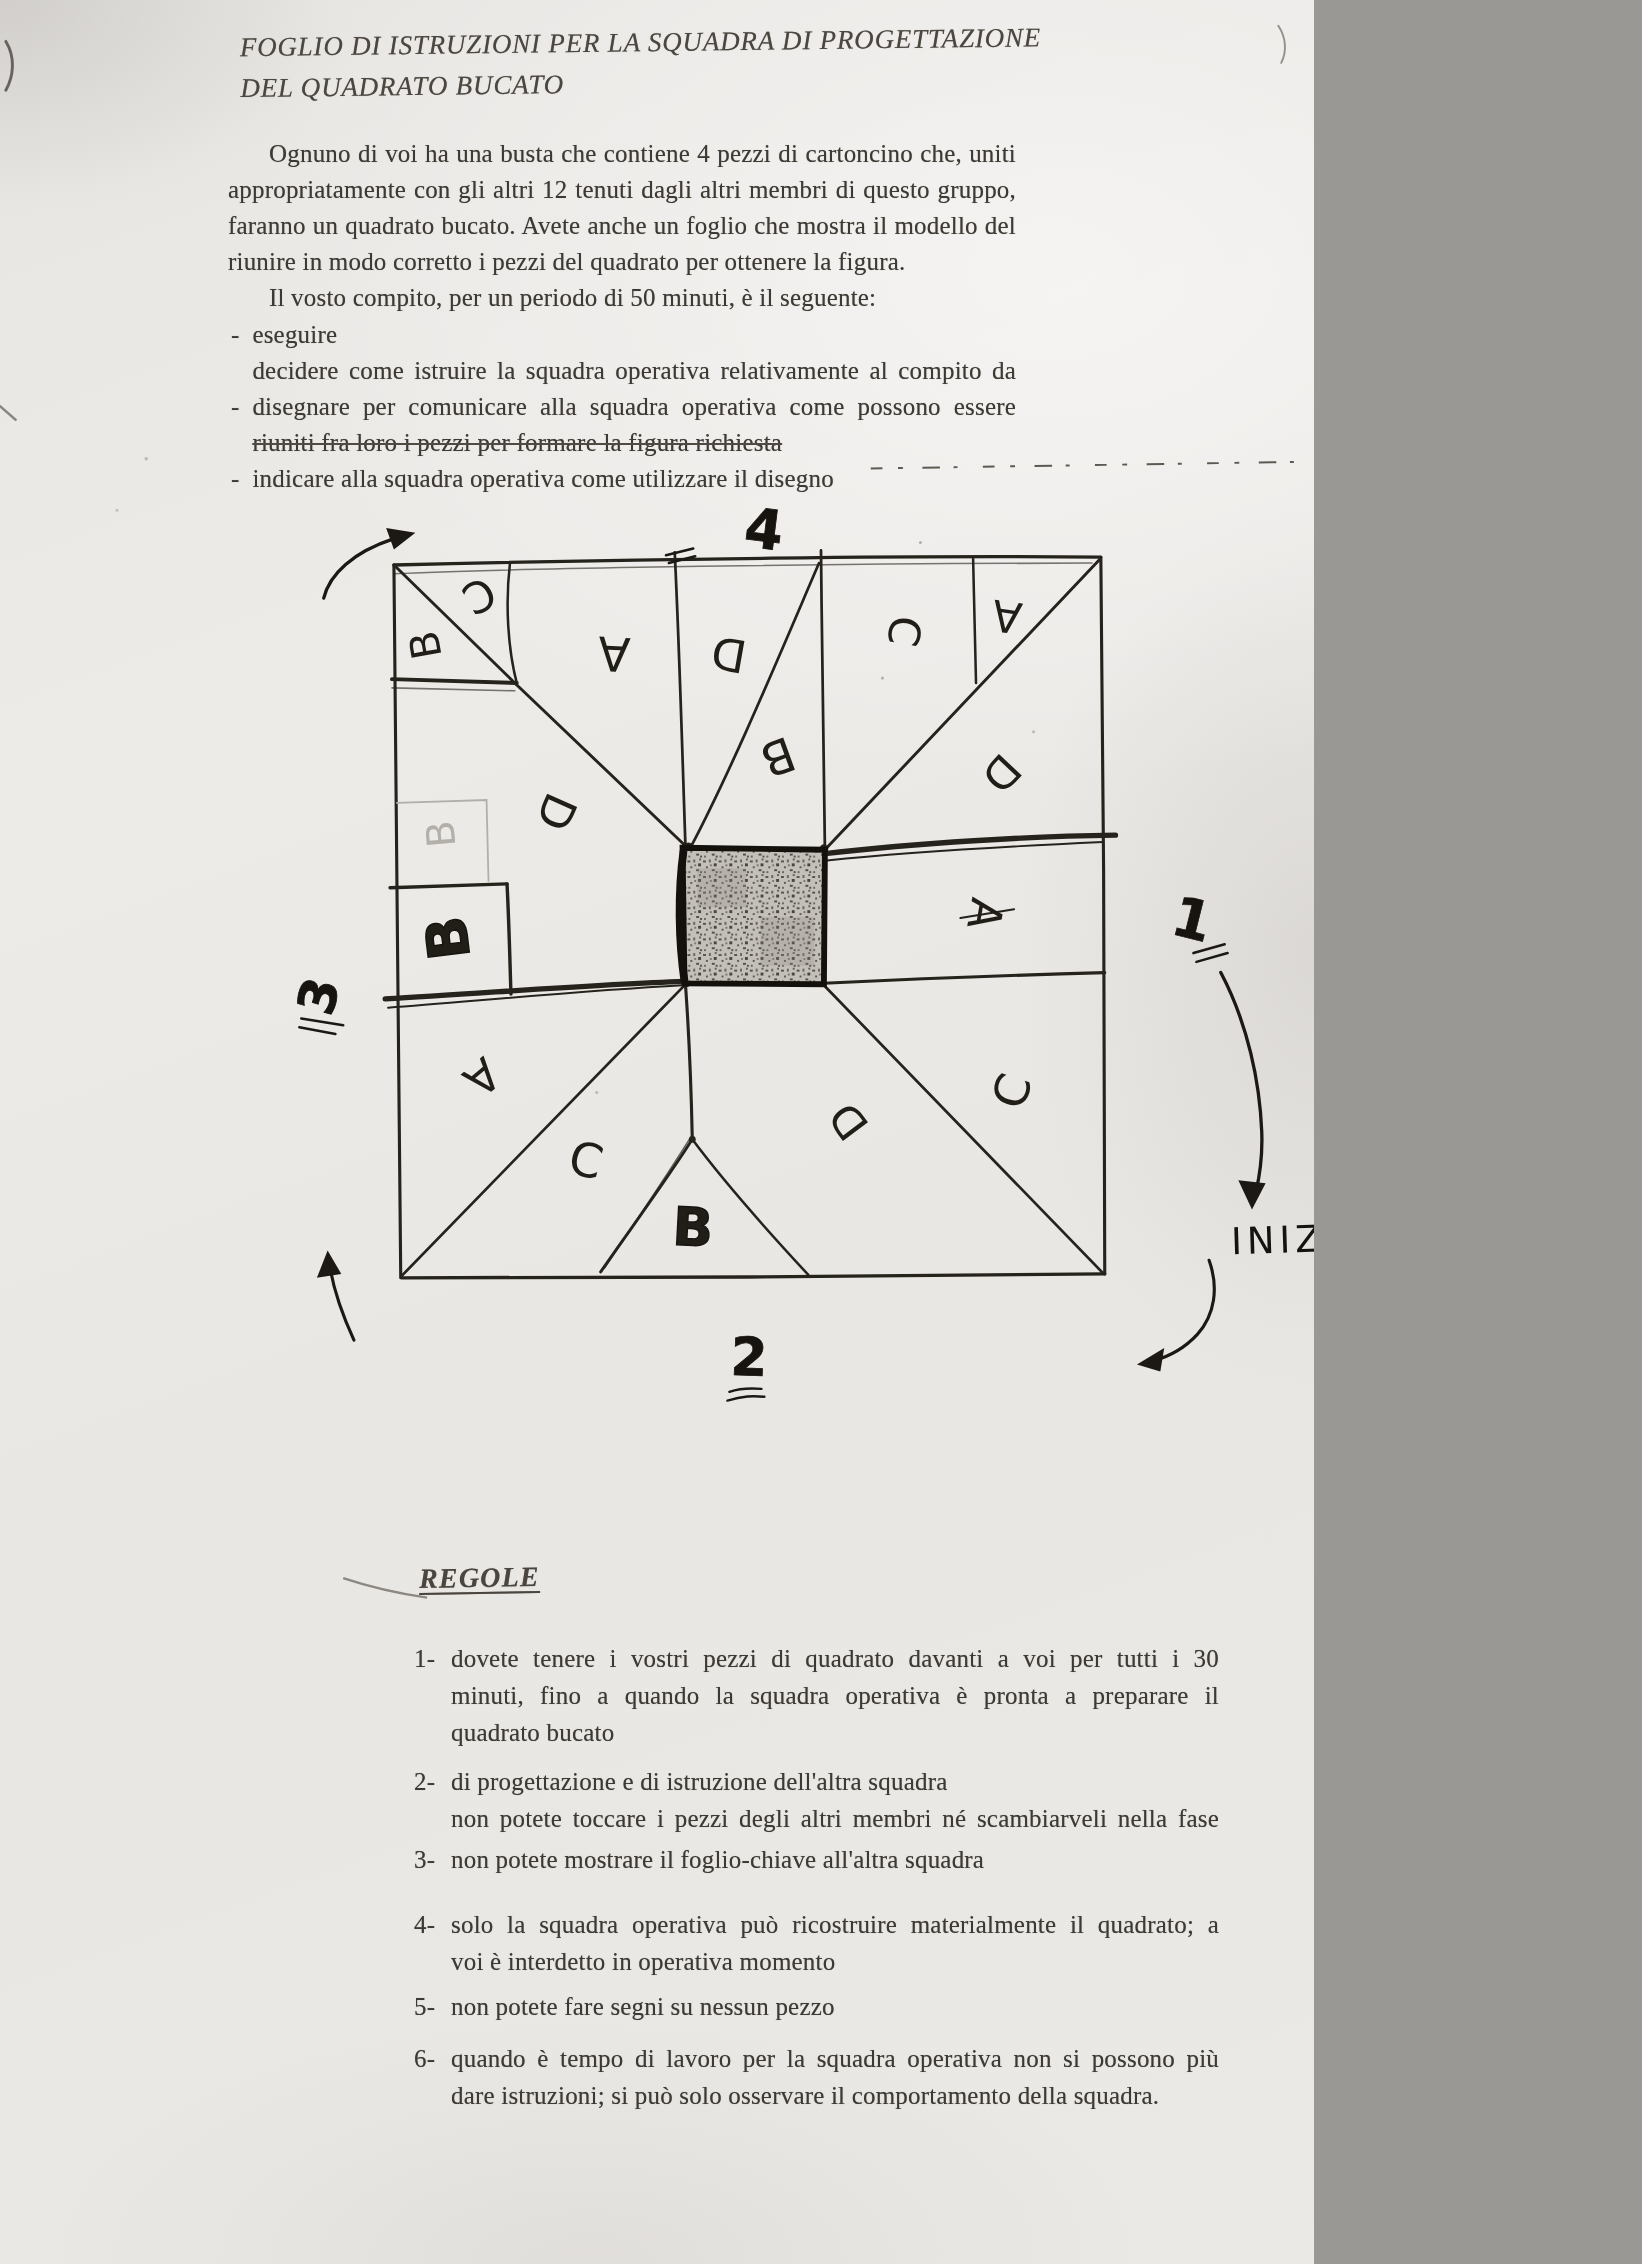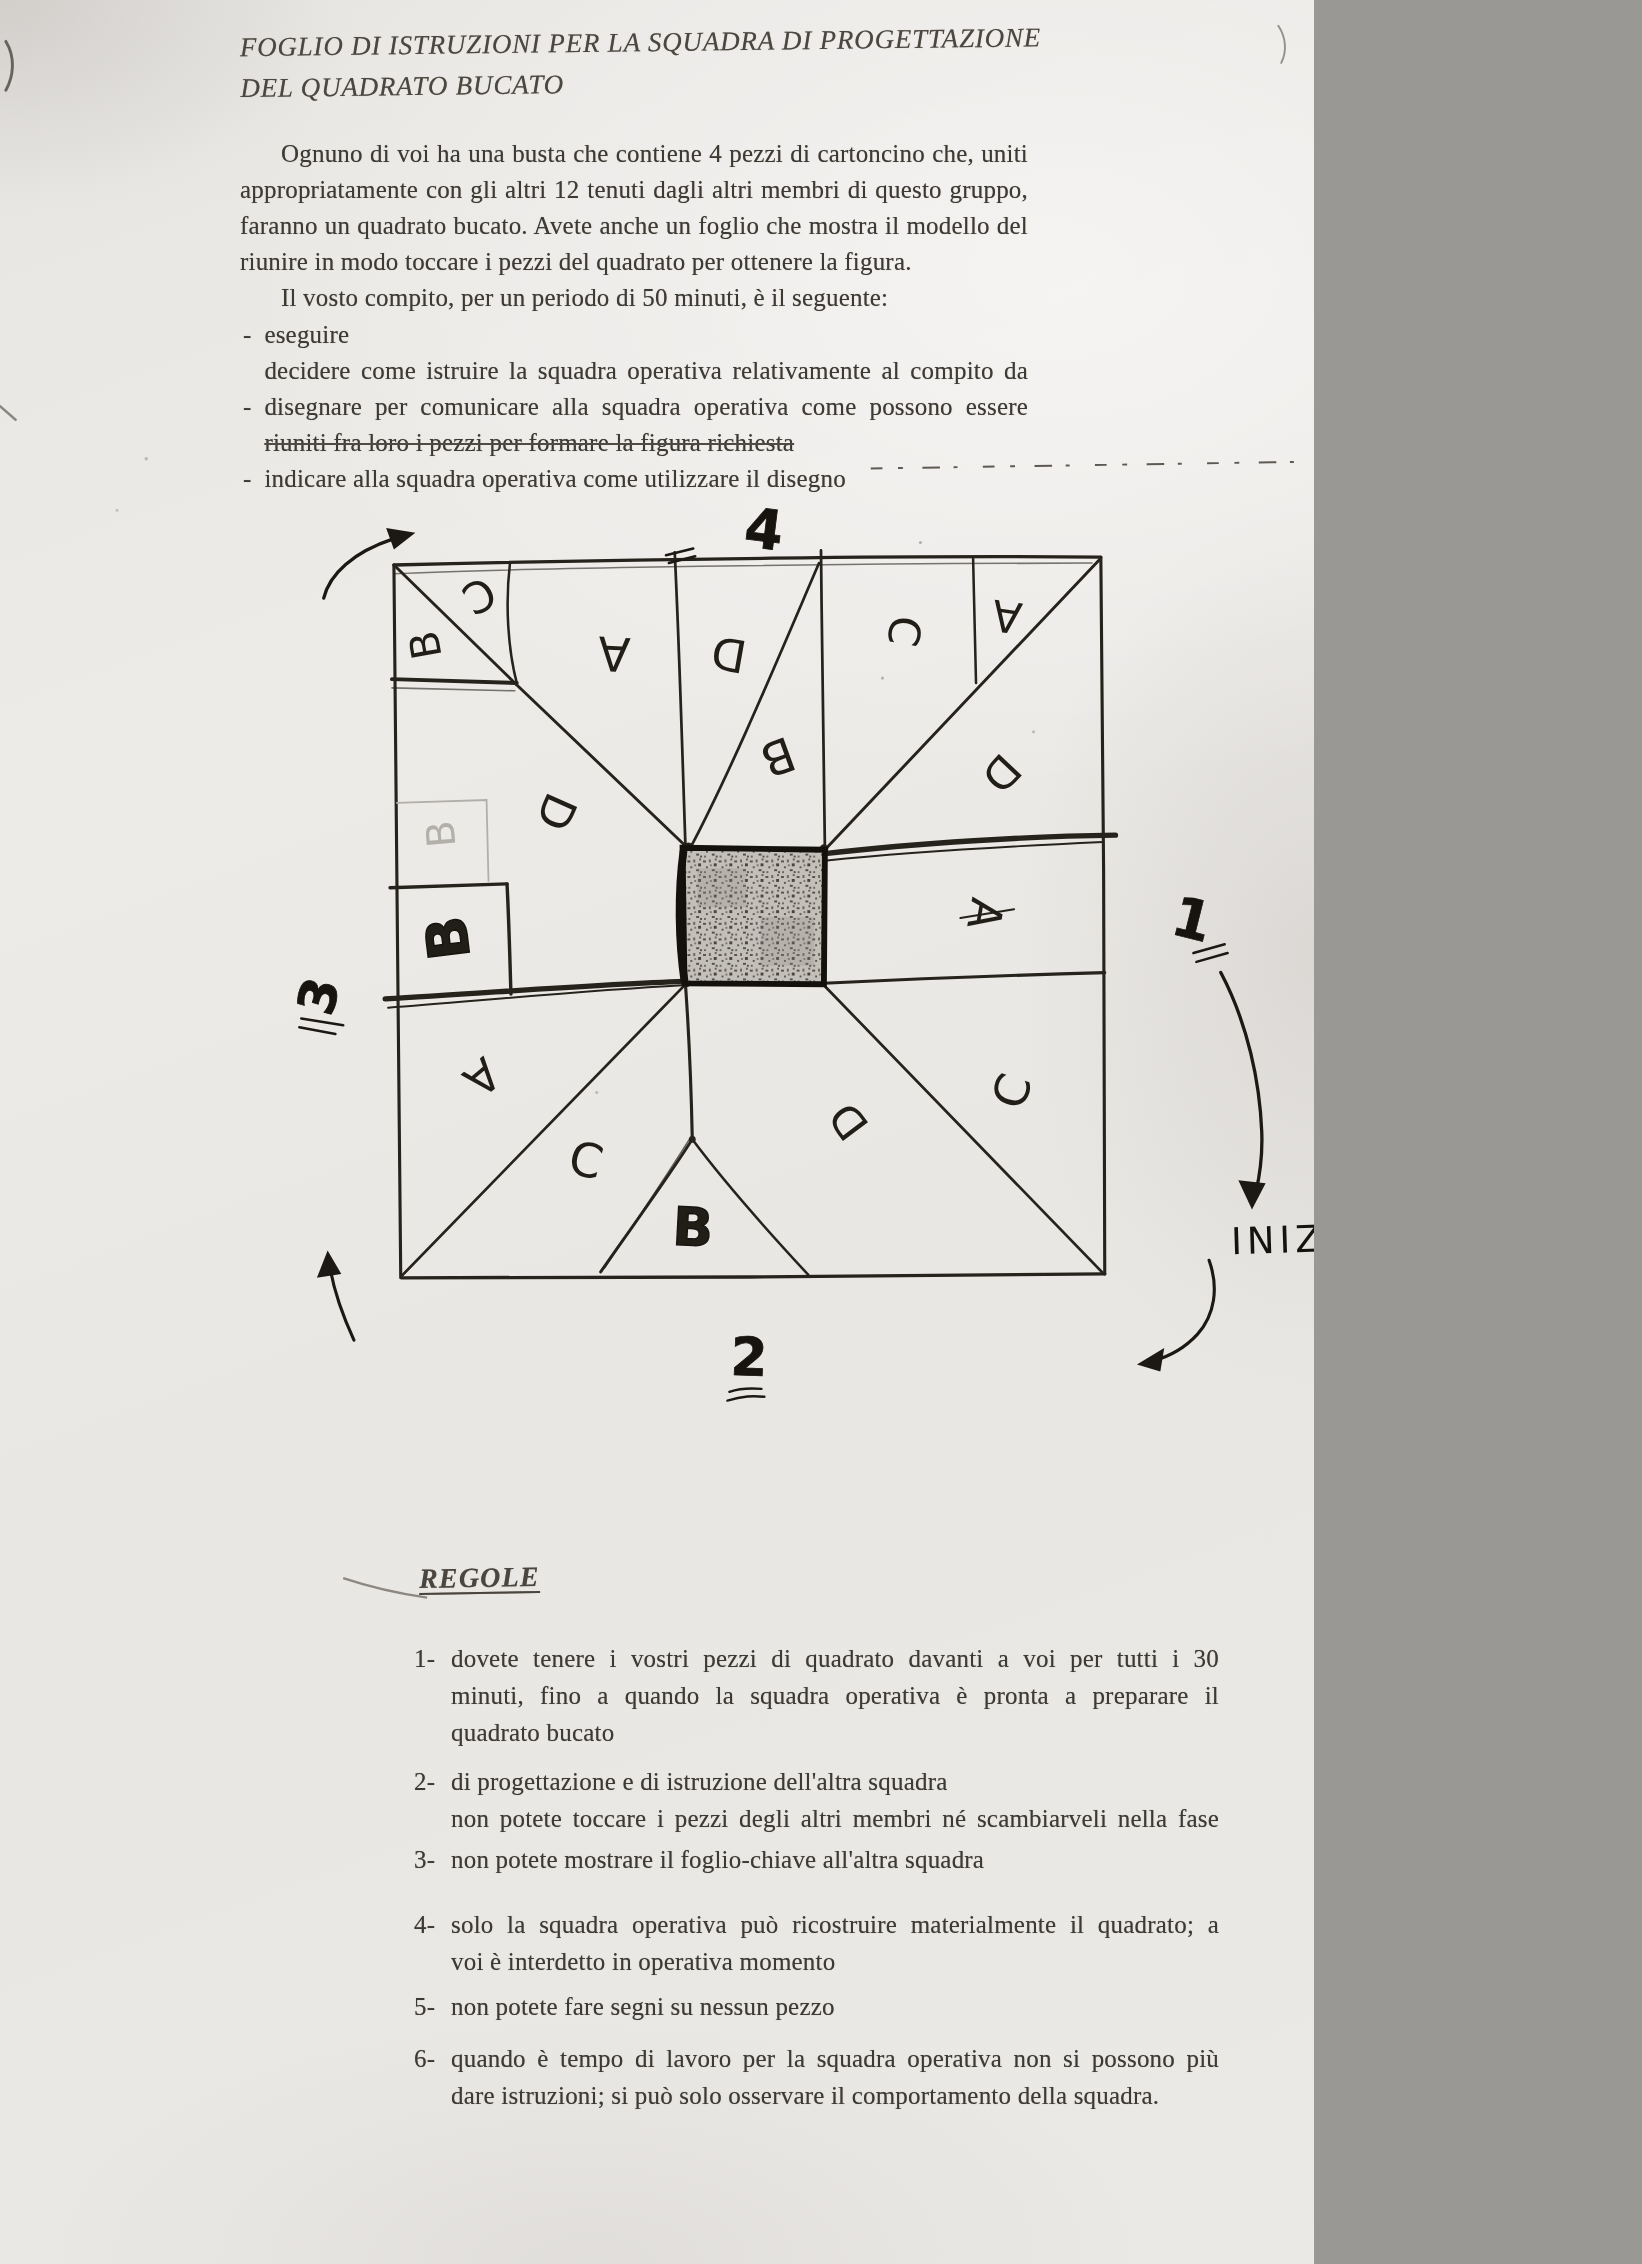--- a/index.html
+++ b/index.html
@@ -15,21 +15,21 @@
     color:#3d3933;
   }
   .abs{position:absolute;}
   .title{
     left:240px;top:21.5px;width:839px;
     font-style:italic;font-size:27px;line-height:41px;letter-spacing:0.8px;
     color:#4b463f;transform:rotate(-0.7deg);
     text-shadow:0 0 0.7px rgba(75,70,63,0.55);
   }
   .bodycol{
-    left:240px;top:136px;width:788px;
+    left:228px;top:136px;width:788px;
     font-size:25px;line-height:36px;letter-spacing:0.2px;
     text-shadow:0 0 0.7px rgba(61,57,51,0.5);
   }
   .tline{display:block;}
   .jl{text-align:justify;text-align-last:justify;}
   .indent{text-indent:41px;}
   .bullets{margin-top:1px;}
   .bullet{position:relative;padding-left:24.4px;}
   .bullet .dash{position:absolute;left:2.9px;top:0;}
   .struck{text-decoration:line-through;text-decoration-thickness:2.1px;text-decoration-color:#4f4a43;}
@@ -188,21 +188,21 @@
   <div class="abs title">
     <span class="tline">FOGLIO DI ISTRUZIONI PER LA SQUADRA DI PROGETTAZIONE</span>
     <span class="tline">DEL QUADRATO BUCATO</span>
   </div>
 
   <div class="abs bodycol">
     <div>
       <span class="tline jl indent">Ognuno di voi ha una busta che contiene 4 pezzi di cartoncino che, uniti</span>
       <span class="tline jl">appropriatamente con gli altri 12 tenuti dagli altri membri di questo gruppo,</span>
       <span class="tline jl">faranno un quadrato bucato. Avete anche un foglio che mostra il modello del</span>
-      <span class="tline">riunire in modo toccare i pezzi del quadrato per ottenere la figura.</span>
+      <span class="tline">riunire in modo corretto i pezzi del quadrato per ottenere la figura.</span>
     </div>
     <div class="indent">Il vosto compito, per un periodo di 50 minuti, è il seguente:</div>
     <div class="bullets">
       <div class="bullet">
         <span class="dash">-</span>
         <span class="tline">eseguire</span>
         <span class="tline jl">decidere come istruire la squadra operativa relativamente al compito da</span>
       </div>
       <div class="bullet">
         <span class="dash">-</span>

